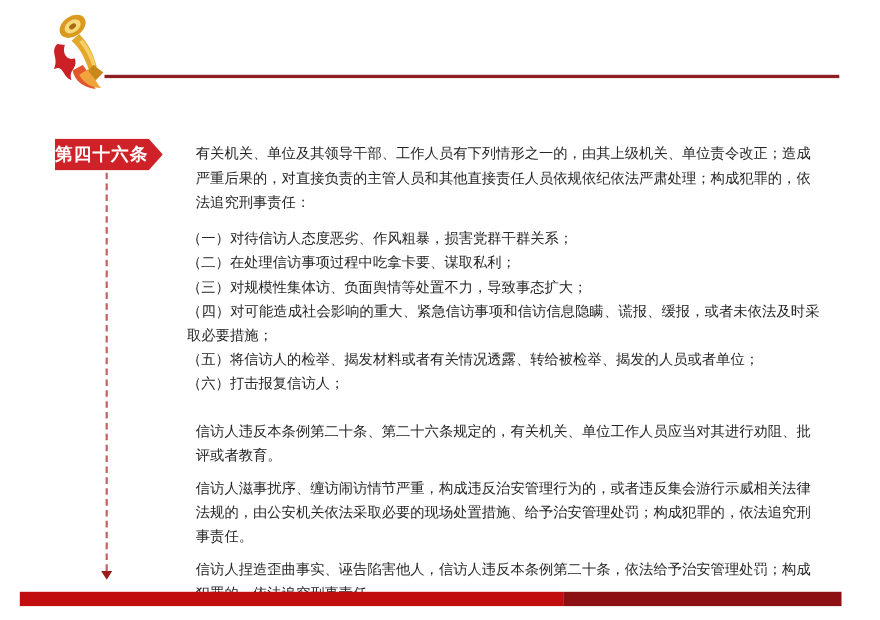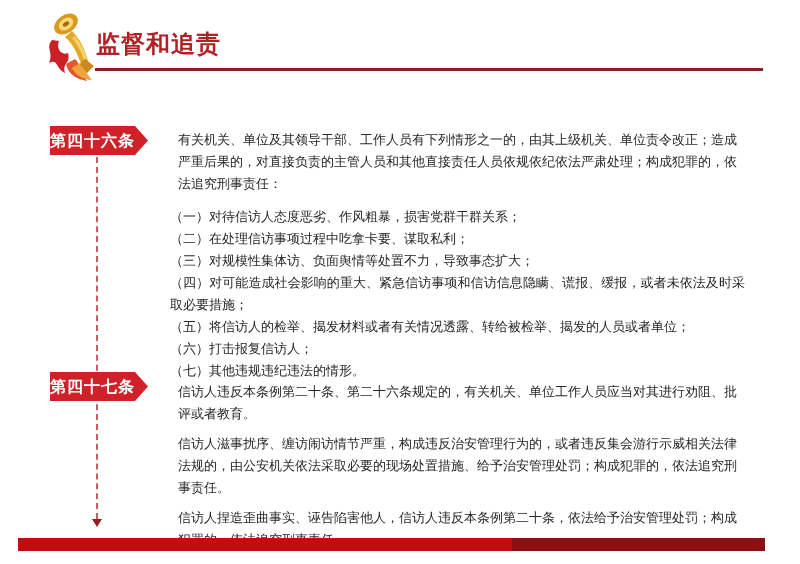--- a/index.html
+++ b/index.html
@@ -79,41 +79,38 @@
         <ellipse cx="24" cy="18" rx="13" ry="9" fill="#d99a1f"></ellipse>
         <ellipse cx="24" cy="18" rx="8" ry="5.5" fill="#f7d97c"></ellipse>
         <ellipse cx="24" cy="18" rx="3.5" ry="2.2" fill="#a86c10"></ellipse>
       </g>
 
       <path d="M30,25 C38,33 43,43 46,55 L39,58 C35,46 30,37 23,31 Z" fill="#e3a72c"></path>
       <path d="M33,30 C39,37 43,45 45,53 L42,54 C39,45 35,38 30,32 Z" fill="#f6cf66"></path>
       <path d="M43,53 l9,7 -7,7 -7,-9 Z" fill="#c8891a"></path>
     </svg>
   </span>
-  <h1 class="page-title">监督和追责</h1>
   <div class="title-underline"></div>
 
   <div class="timeline-line"></div>
   <div class="timeline-arrow"></div>
 
   <div class="badge badge-46">第四十六条</div>
   <div class="article-text text-46">
     <p>有关机关、单位及其领导干部、工作人员有下列情形之一的，由其上级机关、单位责令改正；造成严重后果的，对直接负责的主管人员和其他直接责任人员依规依纪依法严肃处理；构成犯罪的，依法追究刑事责任：</p>
     <div class="item-list">
       <div class="item">（一）对待信访人态度恶劣、作风粗暴，损害党群干群关系；</div>
       <div class="item">（二）在处理信访事项过程中吃拿卡要、谋取私利；</div>
       <div class="item">（三）对规模性集体访、负面舆情等处置不力，导致事态扩大；</div>
       <div class="item">（四）对可能造成社会影响的重大、紧急信访事项和信访信息隐瞒、谎报、缓报，或者未依法及时采取必要措施；</div>
       <div class="item">（五）将信访人的检举、揭发材料或者有关情况透露、转给被检举、揭发的人员或者单位；</div>
       <div class="item">（六）打击报复信访人；</div>
-      <div class="item">（七）其他违规违纪违法的情形。</div>
     </div>
   </div>
 
-  <div class="badge badge-47">第四十七条</div>
   <div class="article-text text-47">
     <p>信访人违反本条例第二十条、第二十六条规定的，有关机关、单位工作人员应当对其进行劝阻、批评或者教育。</p>
     <p>信访人滋事扰序、缠访闹访情节严重，构成违反治安管理行为的，或者违反集会游行示威相关法律法规的，由公安机关依法采取必要的现场处置措施、给予治安管理处罚；构成犯罪的，依法追究刑事责任。</p>
     <p>信访人捏造歪曲事实、诬告陷害他人，信访人违反本条例第二十条，依法给予治安管理处罚；构成犯罪的，依法追究刑事责任。</p>
   </div>
 
   <div class="bottom-bar-left"></div>
   <div class="bottom-bar-right"></div>
 
 </div>

